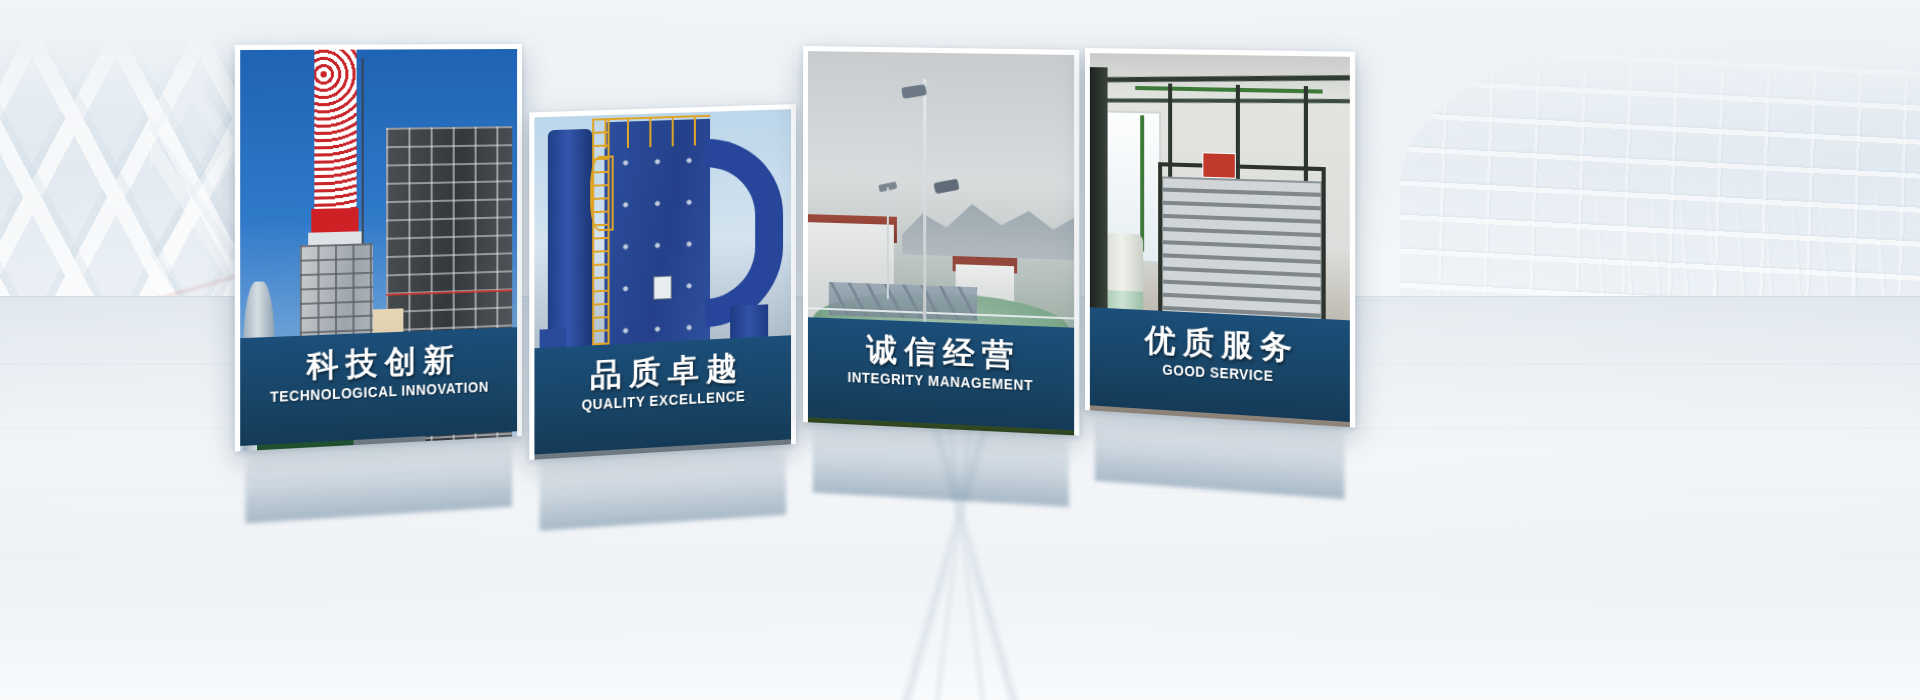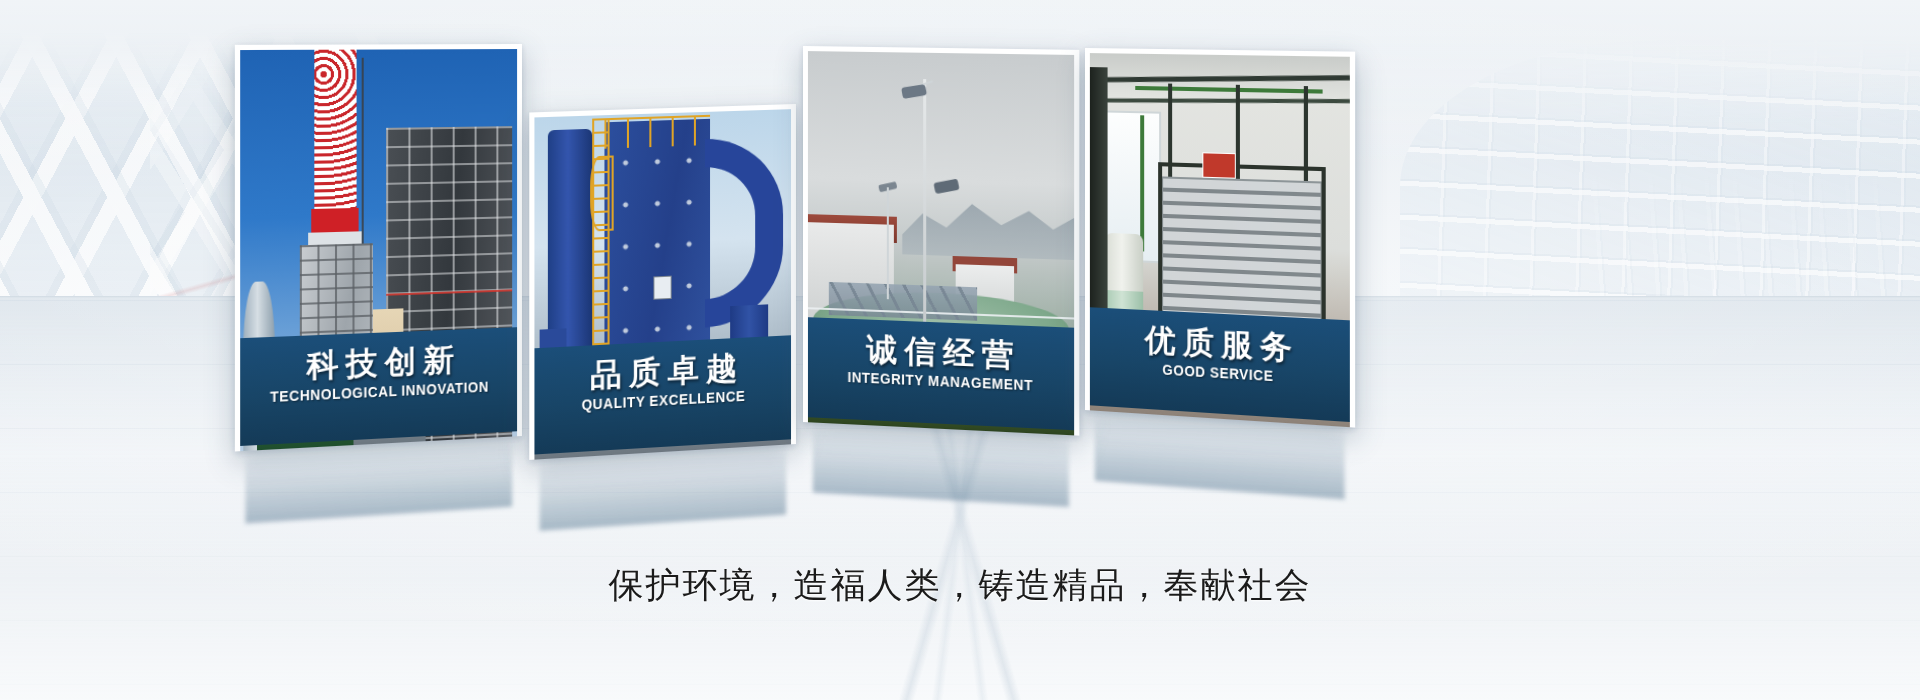--- a/index.html
+++ b/index.html
@@ -425,15 +425,14 @@
         <div class="caption">
           <div class="cap-cn">优质服务</div>
           <div class="cap-en">GOOD SERVICE</div>
         </div>
       </div>
       <div class="reflect"></div>
     </div>
 
   </div>
 
-  <div class="tagline">保护环境，造福人类，铸造精品，奉献社会</div>
 
 </div>
 
 </body></html>

